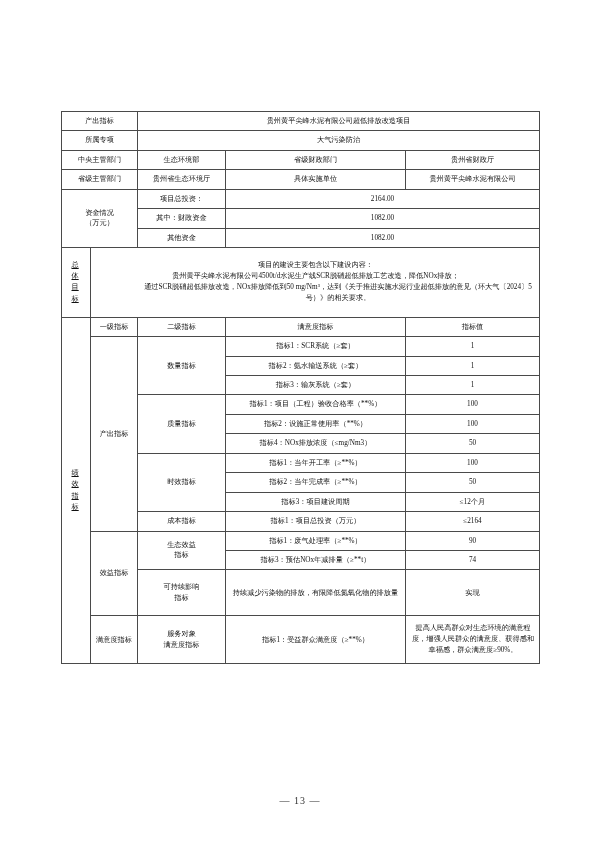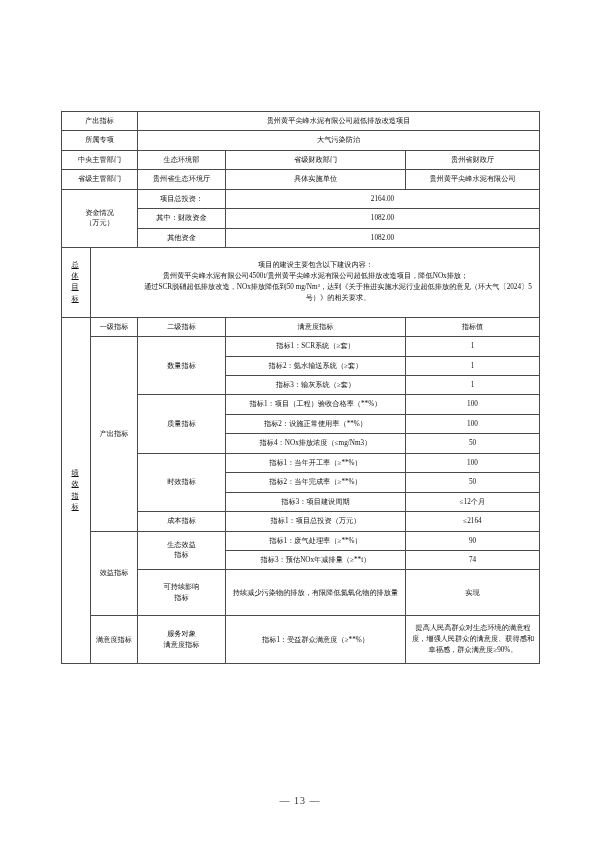--- a/index.html
+++ b/index.html
@@ -153,21 +153,21 @@
         <td class="l pad">其他资金</td>
         <td colspan="2" class="pad">1082.00</td>
       </tr>
 
       <tr>
         <td class="vlabel">
           <span class="stack">总体目标</span>
         </td>
         <td colspan="4" class="goaltext">
           <div>项目的建设主要包含以下建设内容：</div>
-          <div>贵州黄平尖峰水泥有限公司4500t/贵州黄平尖峰水泥有限公司超低排放改造项目，降低NOx排放；</div>
+          <div>贵州黄平尖峰水泥有限公司4500t/d水泥生产线SCR脱硝超低排放工艺改造，降低NOx排放；</div>
           <div class="wrap">通过SCR脱硝超低排放改造，NOx排放降低到50 mg/Nm³，达到《关于推进实施水泥行业超低排放的意见（环大气〔2024〕5号）》的相关要求。</div>
         </td>
       </tr>
 
       <tr>
         <td class="vlabel" rowspan="17">
           <span class="stack">绩效指标</span>
         </td>
         <td class="pad hdr">一级指标</td>
         <td class="pad hdr">二级指标</td>

